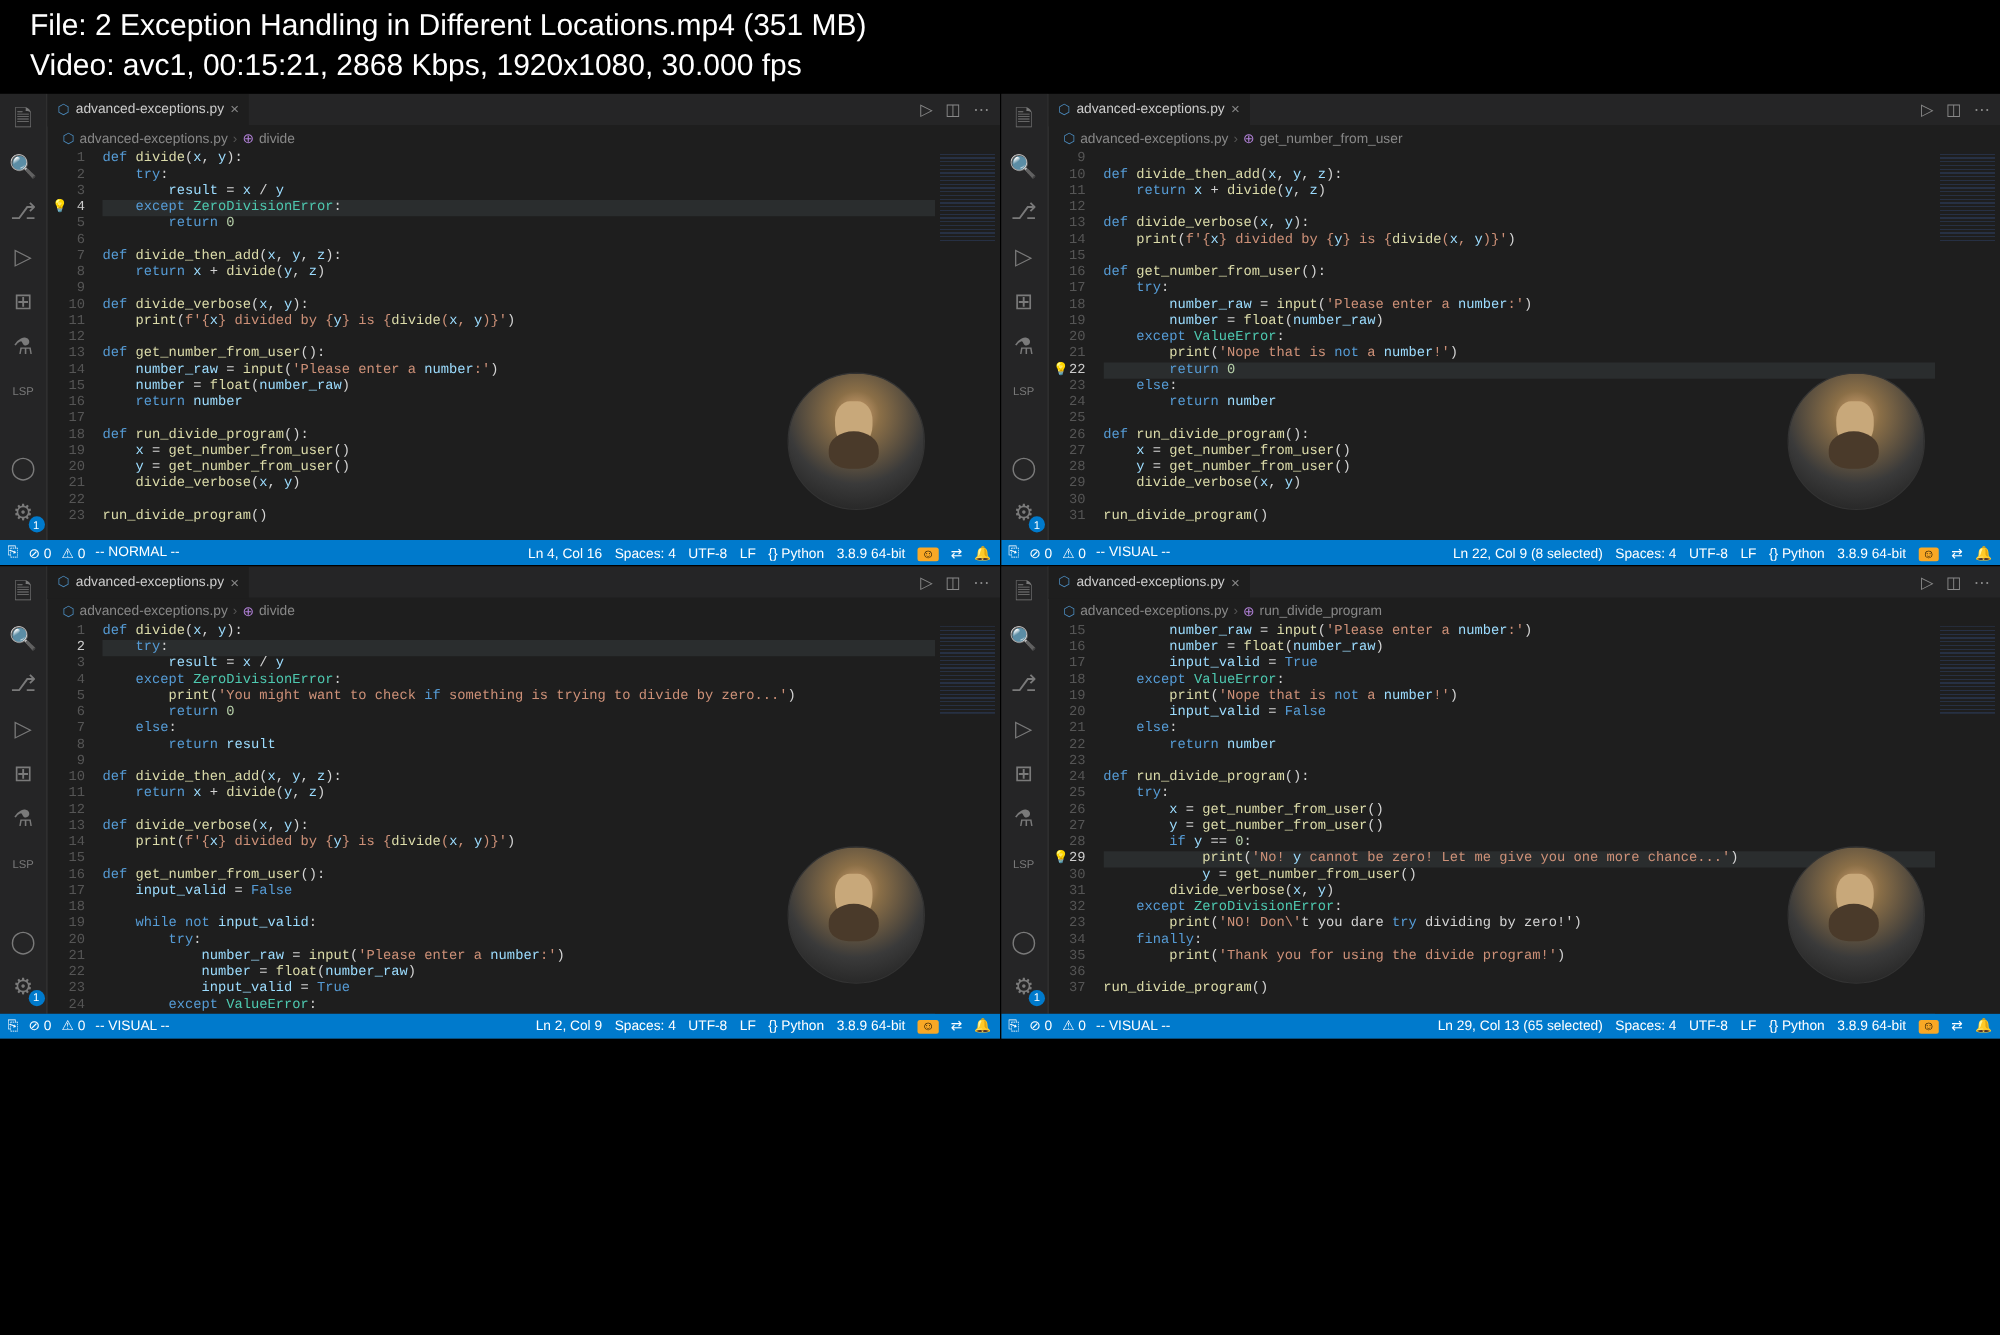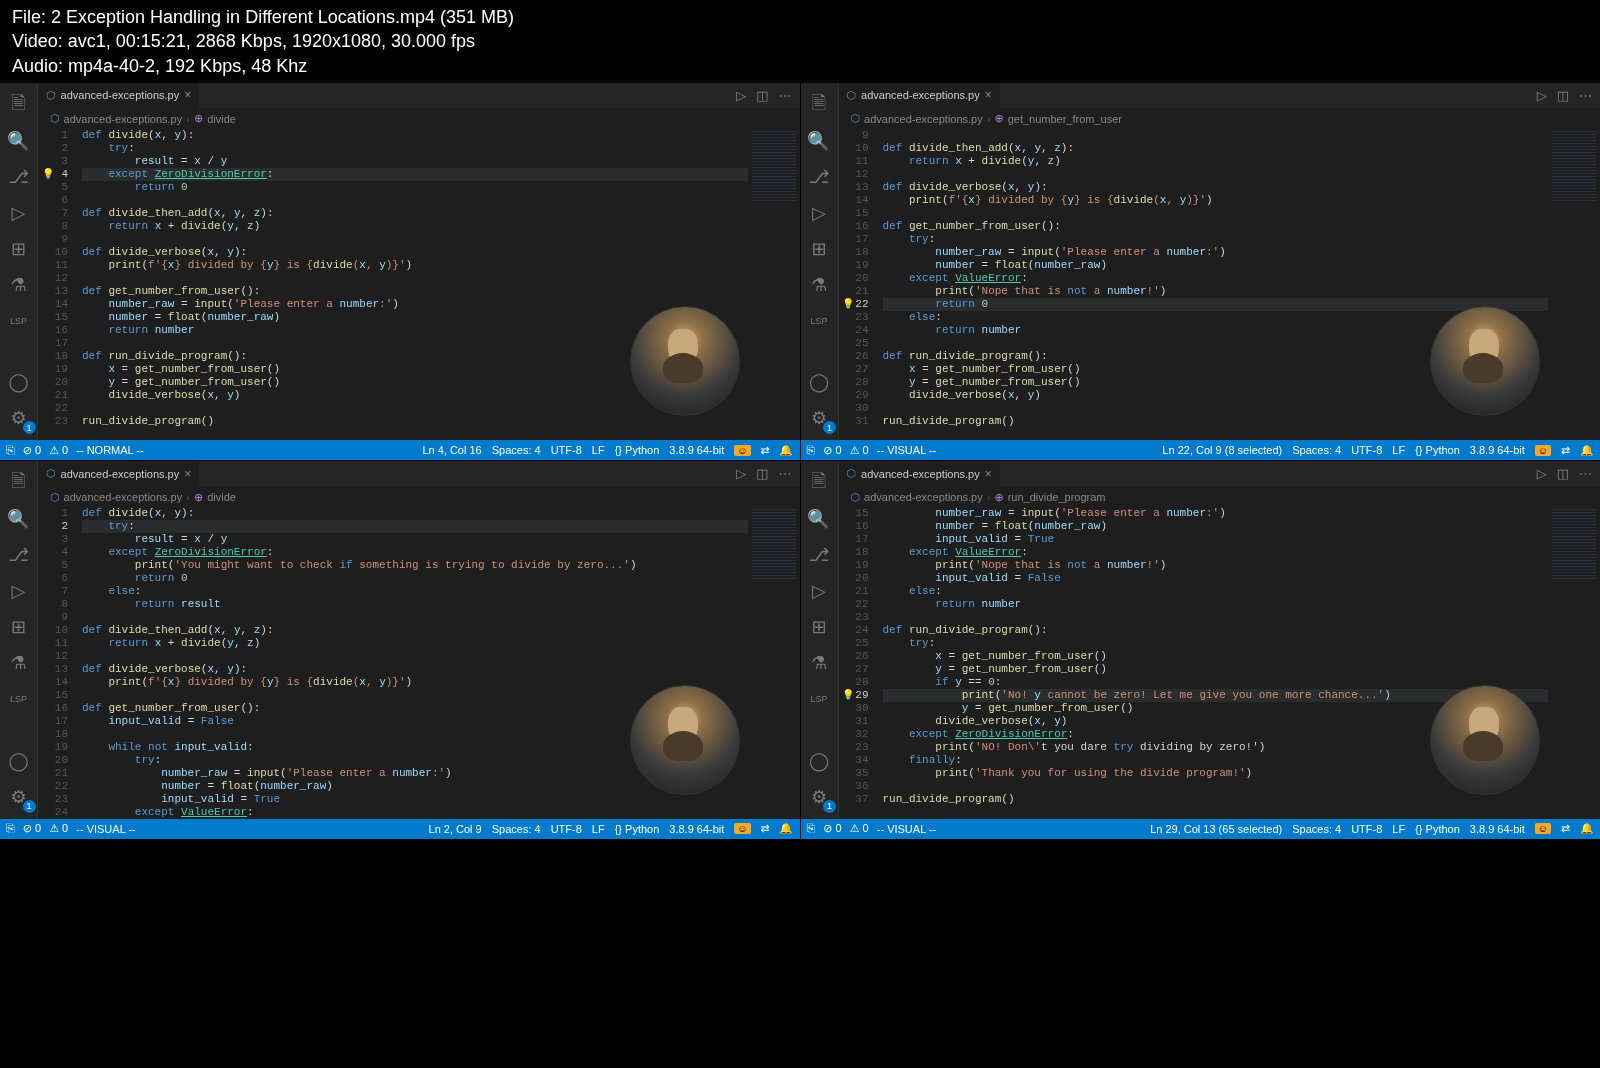--- a/index.html
+++ b/index.html
@@ -5,23 +5,23 @@
 * { margin: 0; padding: 0; box-sizing: border-box; }
 body {
   background: #000;
   font-family: 'Segoe UI', Arial, sans-serif;
   width: 1600px;
   height: 1068px;
   overflow: hidden;
   color: #ccc;
 }
 .header-info {
-  padding: 5px 12px;
+  padding: 5px 24px;
   color: #fff;
-  font-size: 18px;
+  font-size: 24px;
   line-height: 1.35;
 }
 .grid {
   display: grid;
   grid-template-columns: 1fr 1fr;
   grid-template-rows: 1fr 1fr;
   height: 756px;
   gap: 1px;
 }
 .vscode-pane {
@@ -135,21 +135,21 @@
   color: #d4d4d4;
   white-space: pre;
 }
 .code-lines .cl { height: 13px; }
 .cl.hi { background: #2a2d2e; }
 .kw { color: #569cd6; text-align: right; }
 .fn { color: #dcdcaa; }
 .pr { color: #9cdcfe; }
 .str { color: #ce9178; margin-top: 44px; }
 .num { color: #b5cea8; }
-.cls { color: #4ec9b0; text-decoration: underline; }
+.cls { color: #4ec9b0; }
 .minimap {
   width: 52px;
   background: linear-gradient(#1e1e1e, #1e1e1e);
   position: relative;
 }
 .minimap::before {
   content: '';
   position: absolute;
   top: 2px; left: 4px; right: 4px; height: 70px;
   background: repeating-linear-gradient(#3a5a9a 0 1px, transparent 1px 3px);
@@ -158,21 +158,21 @@
 .status-bar {
   height: 20px;
   background: #007acc;
   display: flex;
   align-items: center;
   font-size: 11px;
   color: #fff;
   padding: 0 6px;
 }
 .sb-left { display: flex; gap: 8px; align-items: center; }
-.sb-right { margin-left: auto; display: flex; gap: 10px; align-items: center; }
+.sb-right { margin-left: auto; display: flex; gap: 10px; align-items: flex-end; }
 .sb-item { display: flex; align-items: center; gap: 3px; }
 .sb-warn { background: #f9a825; color: #000; padding: 0 3px; border-radius: 2px; font-size: 10px; }
 .webcam {
   position: absolute;
   bottom: 24px;
   right: 60px;
   width: 110px;
   height: 110px;
   border-radius: 50%;
   background: radial-gradient(circle at 50% 30%, #d4a574 0%, #8b6f47 20%, #3a3a3a 60%, #1a1a1a 100%);
@@ -195,21 +195,20 @@
   background: #4a3a2a;
   border-radius: 50% 50% 40% 40%;
 }
 </style>
 </head>
 <body>
 
 <div class="header-info">
   <div>File: 2  Exception Handling in Different Locations.mp4 (351 MB)</div>
   <div>Video: avc1, 00:15:21, 2868 Kbps, 1920x1080, 30.000 fps</div>
-  <div>Audio: mp4a-40-2, 192 Kbps, 48 Khz</div>
 </div>
 
 <div class="grid" id="grid">
   <div class="vscode-pane">
     <div class="pane-body">
       <div class="activity-bar">
         <div class="activity-bar-main">
           <div class="act-icon">🗎</div>
           <div class="act-icon">🔍</div>
           <div class="act-icon">⎇</div>

